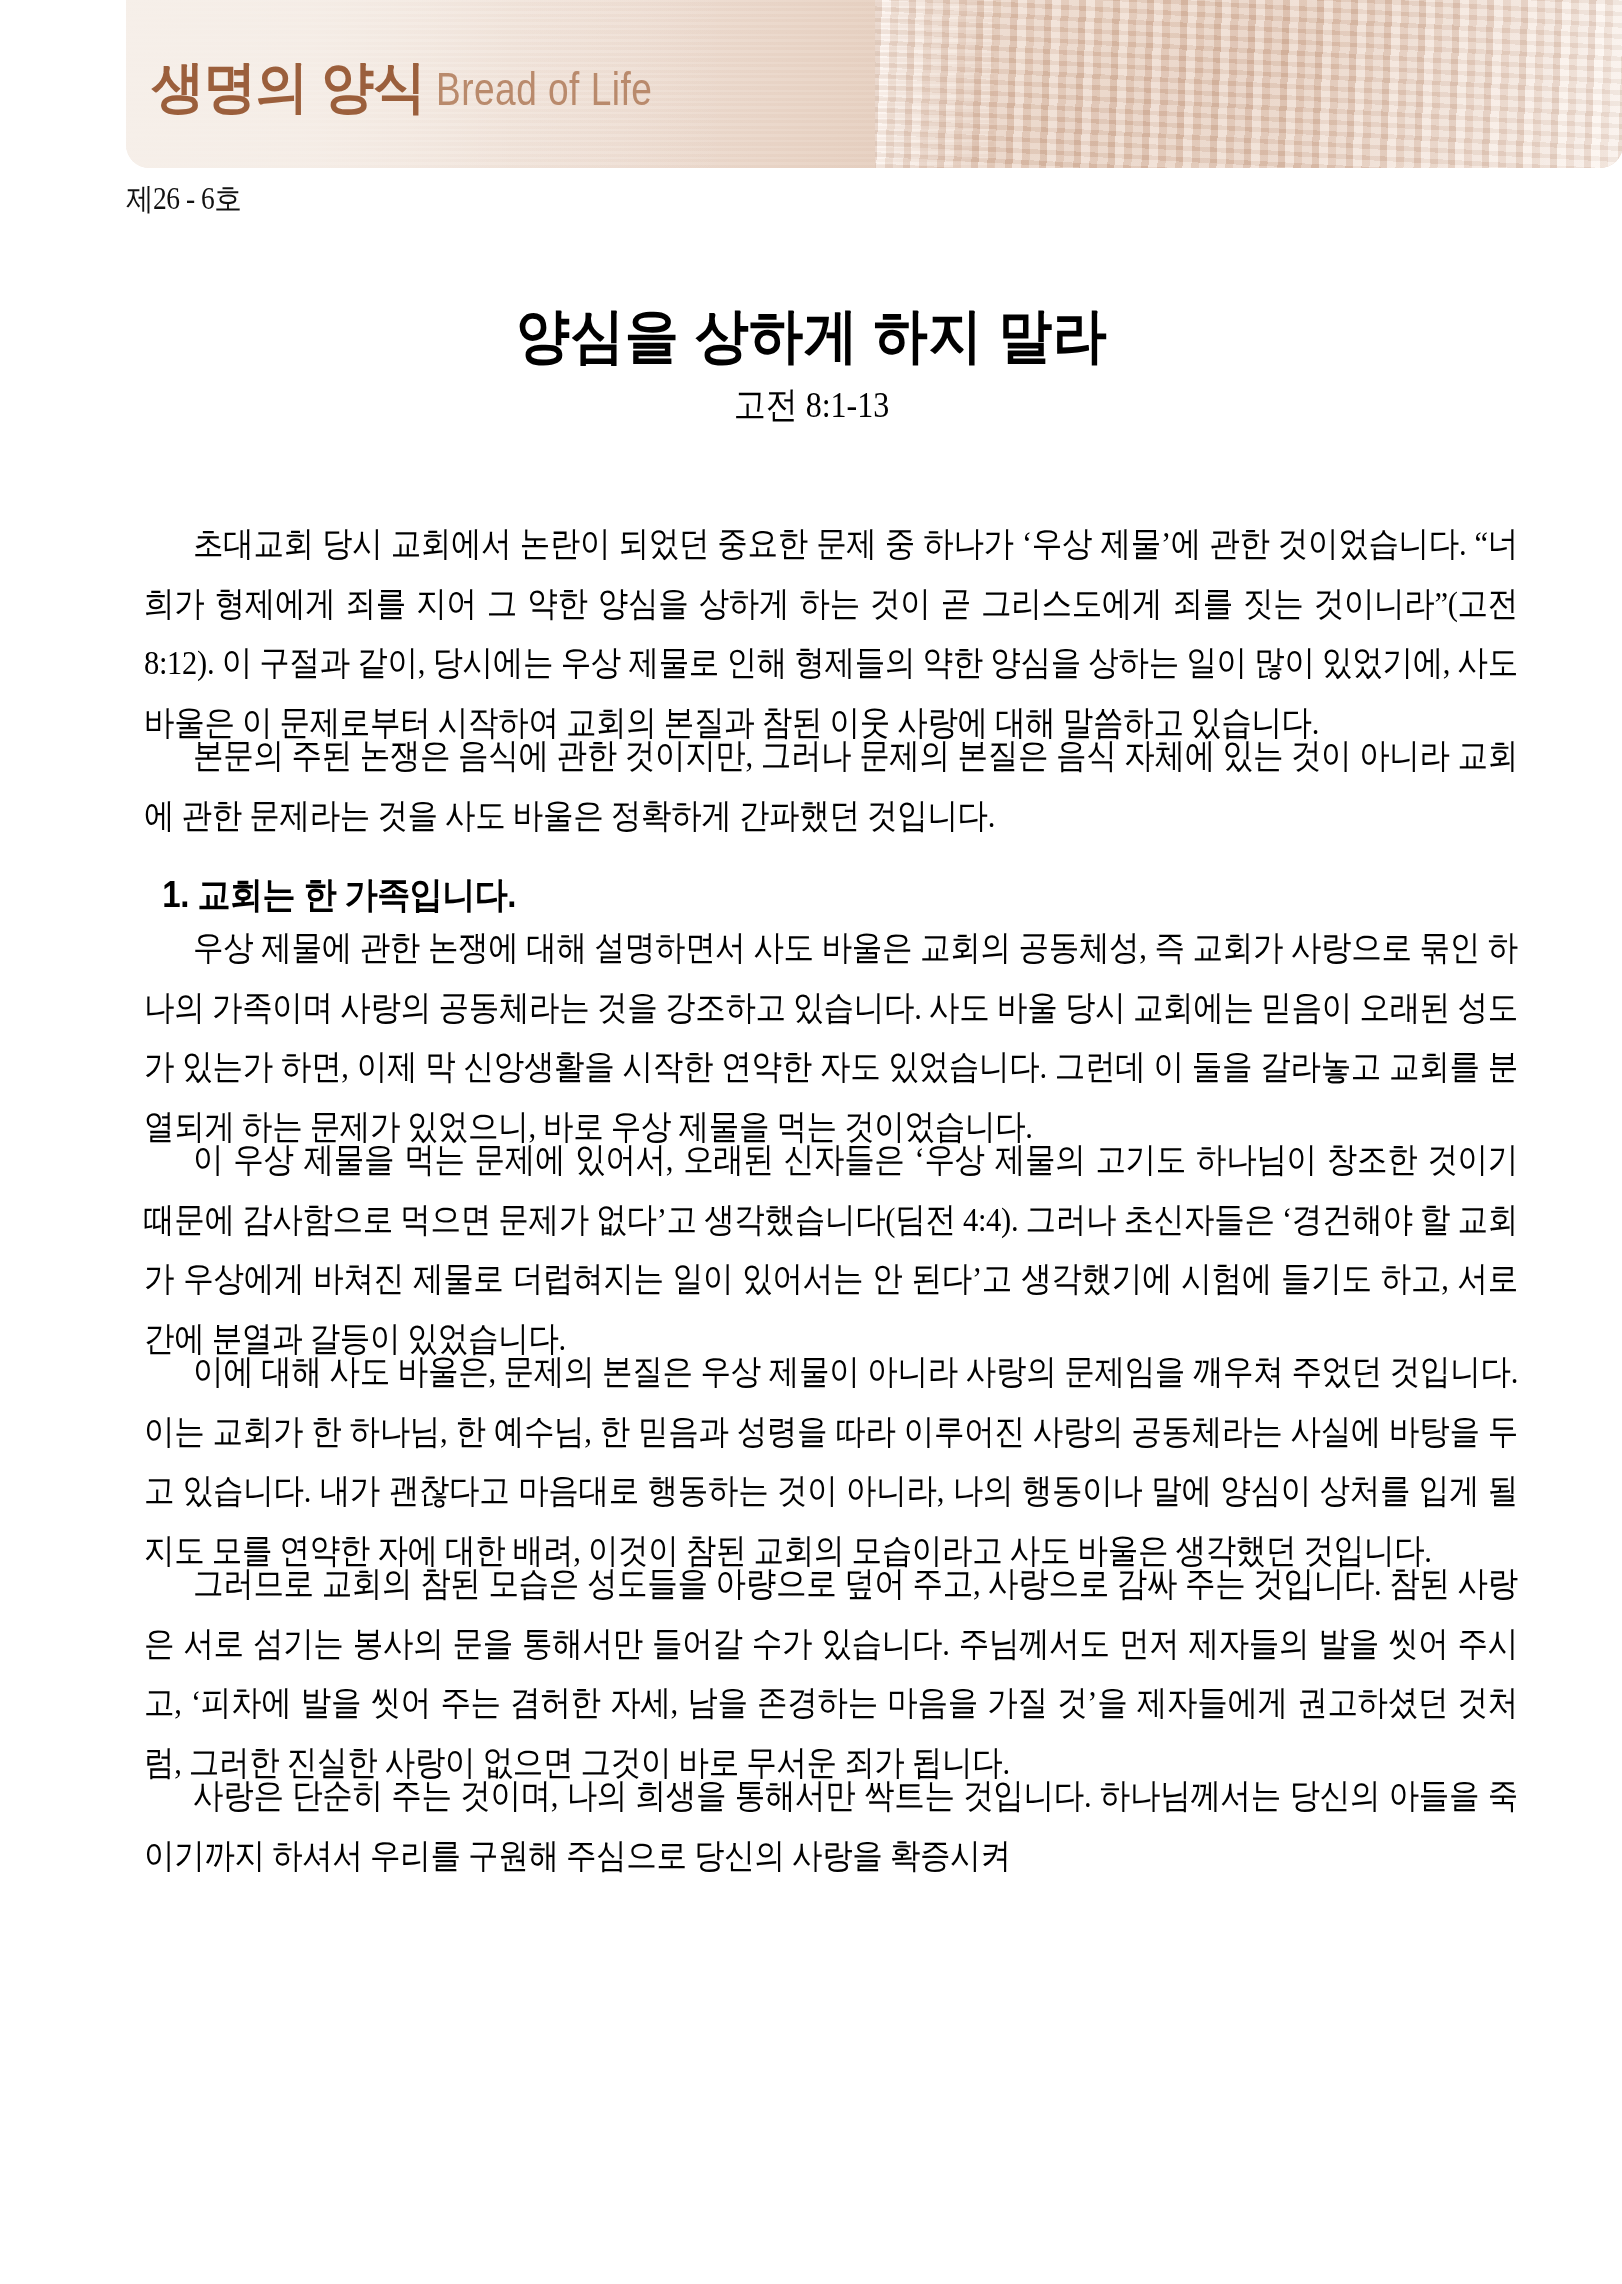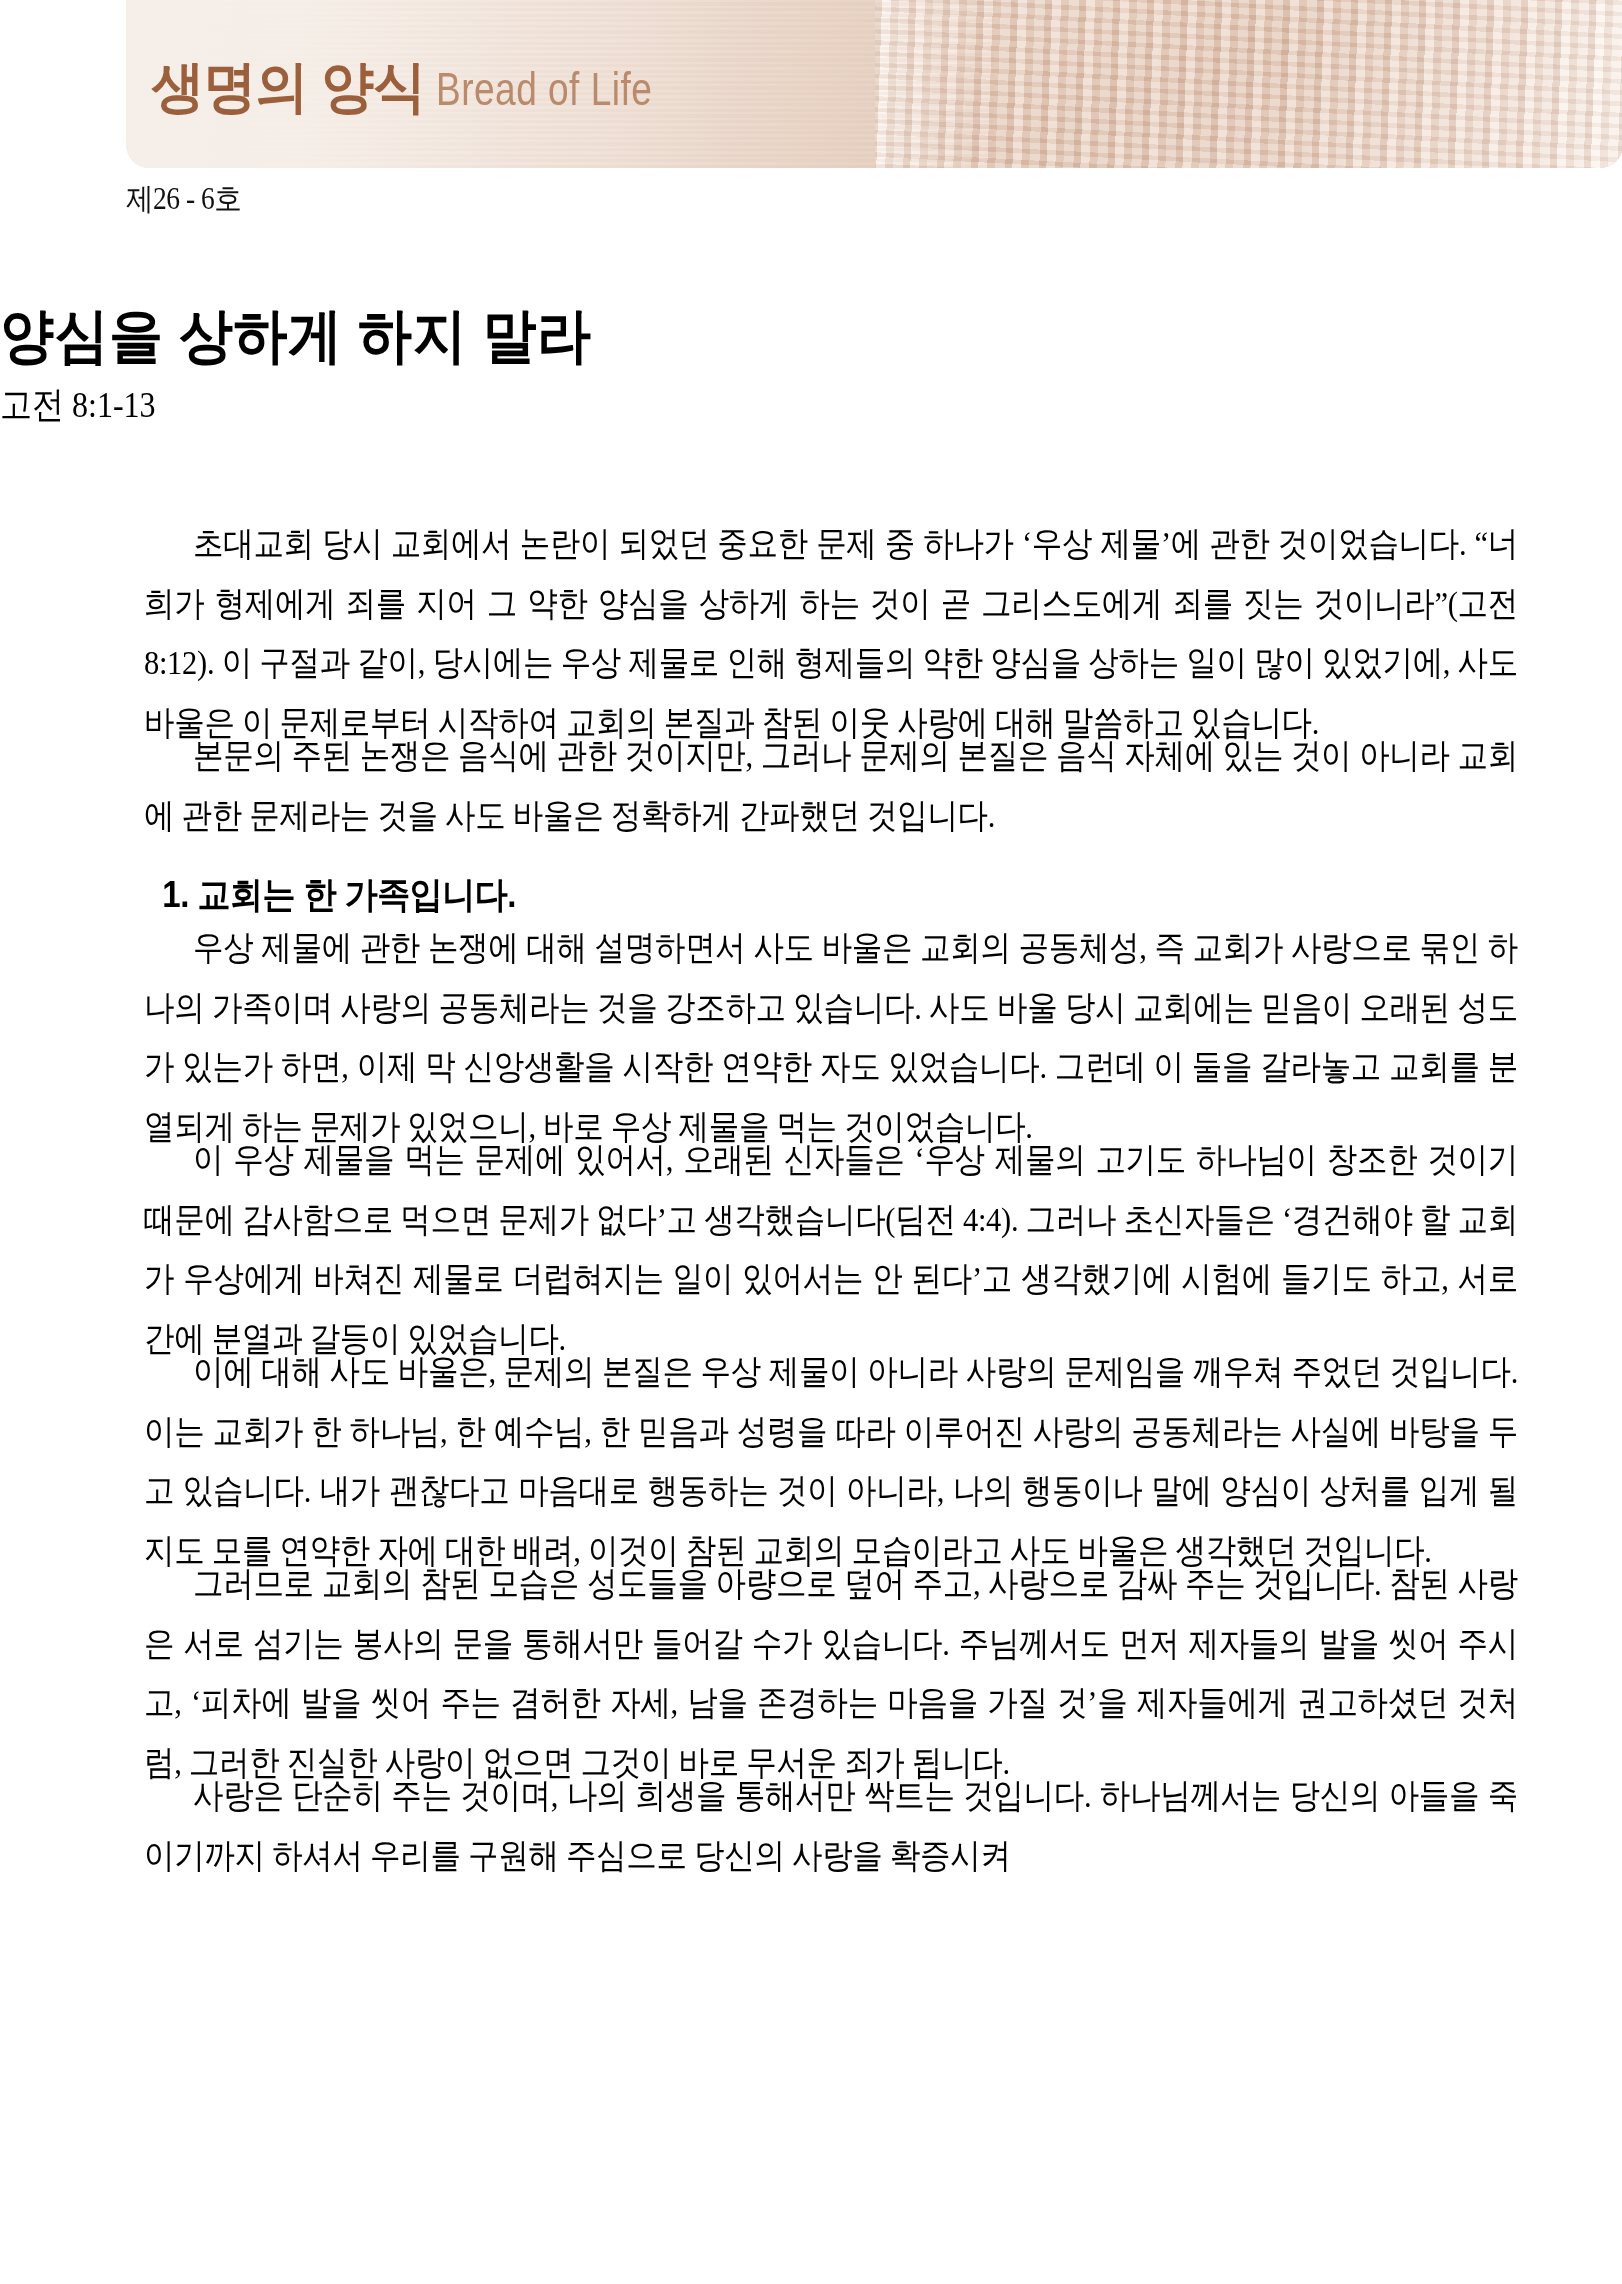--- a/index.html
+++ b/index.html
@@ -135,21 +135,21 @@
     transform: scaleY(1.12);
     transform-origin: left top;
   }
 
   
   #title-block {
     position: absolute;
     left: 0;
     right: 0;
     top: 305px;
-    text-align: left;
+    text-align: center;
   }
   #doc-title {
     font-family: "Liberation Sans", "DejaVu Sans", sans-serif;
     font-weight: 700;
     font-size: 54px;
     letter-spacing: 0.5px;
     color: #000000;
     line-height: 1.12;
     transform: scaleY(1.1);
   }

